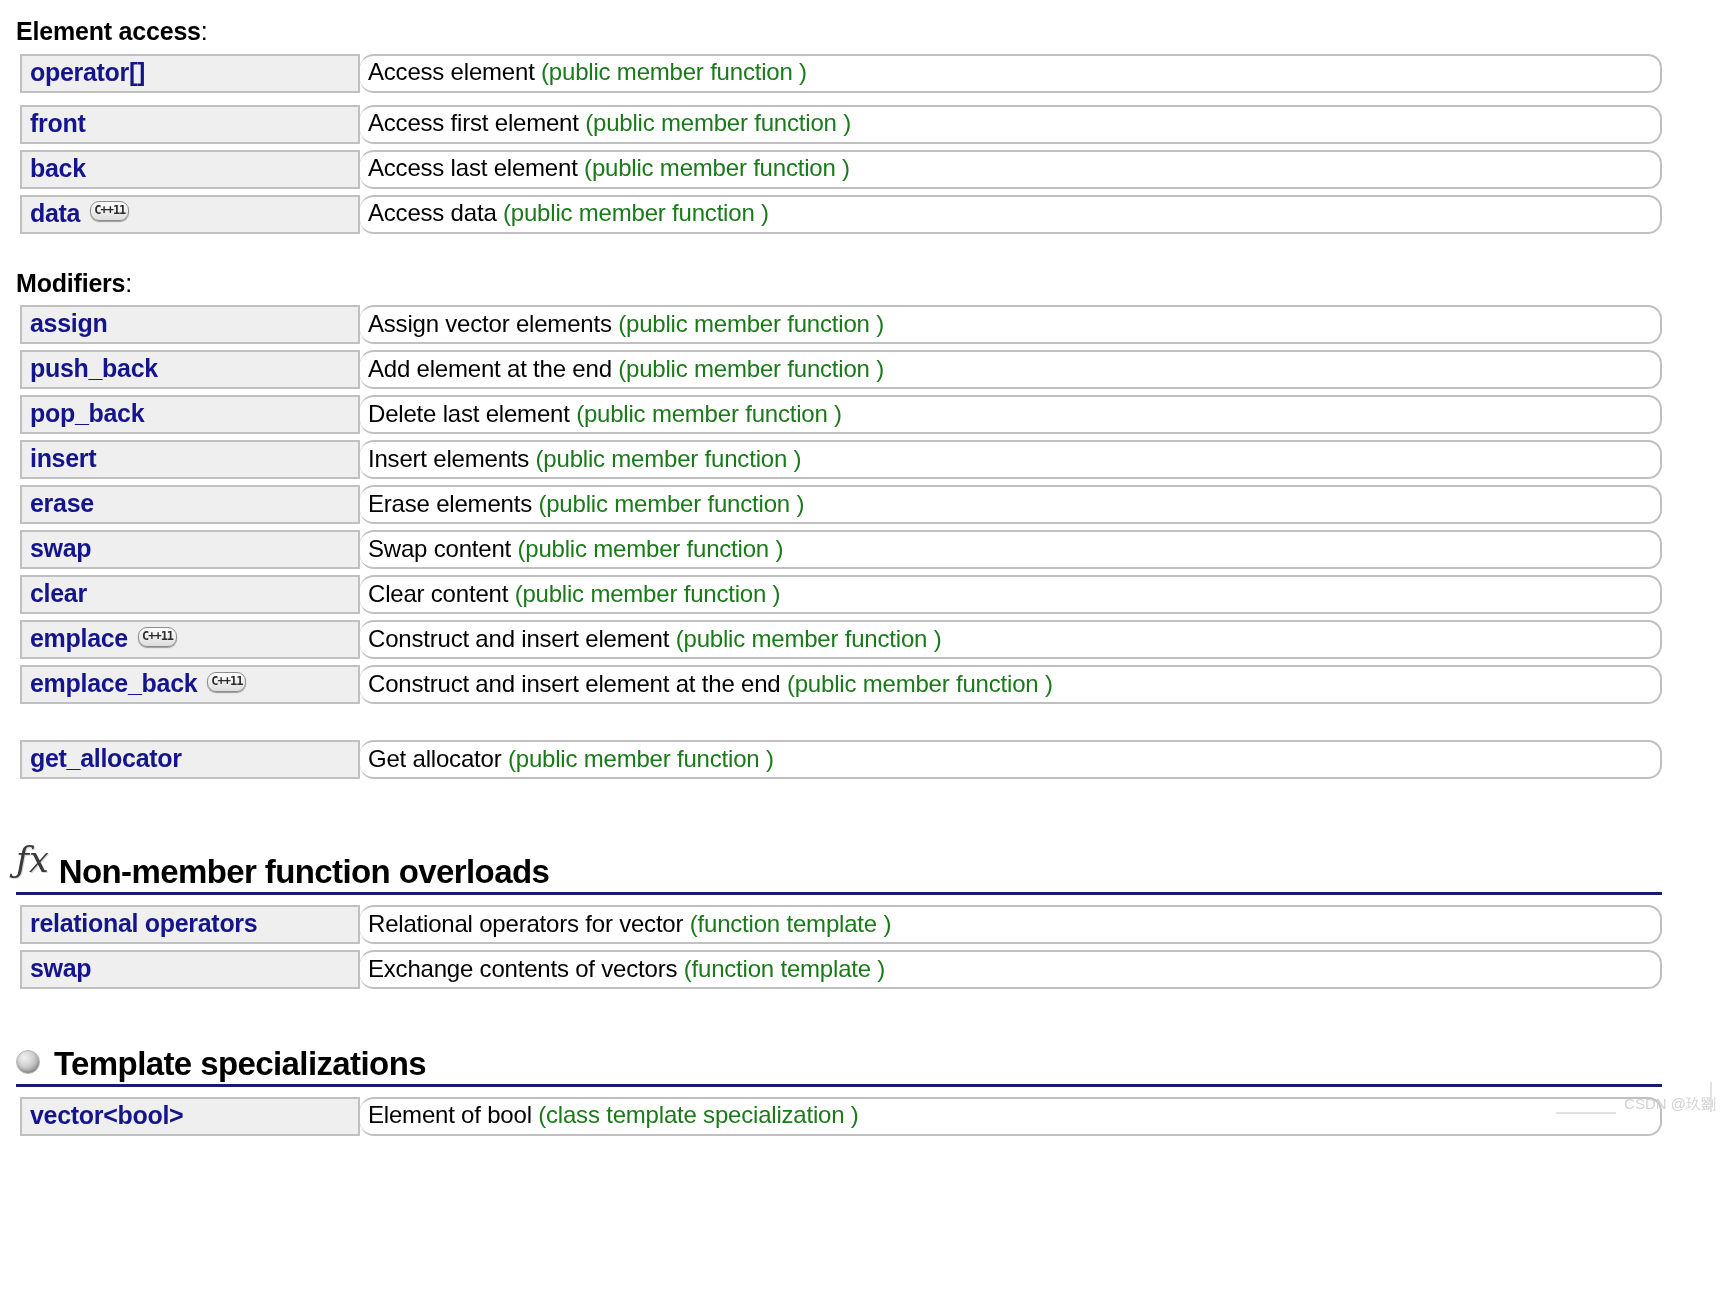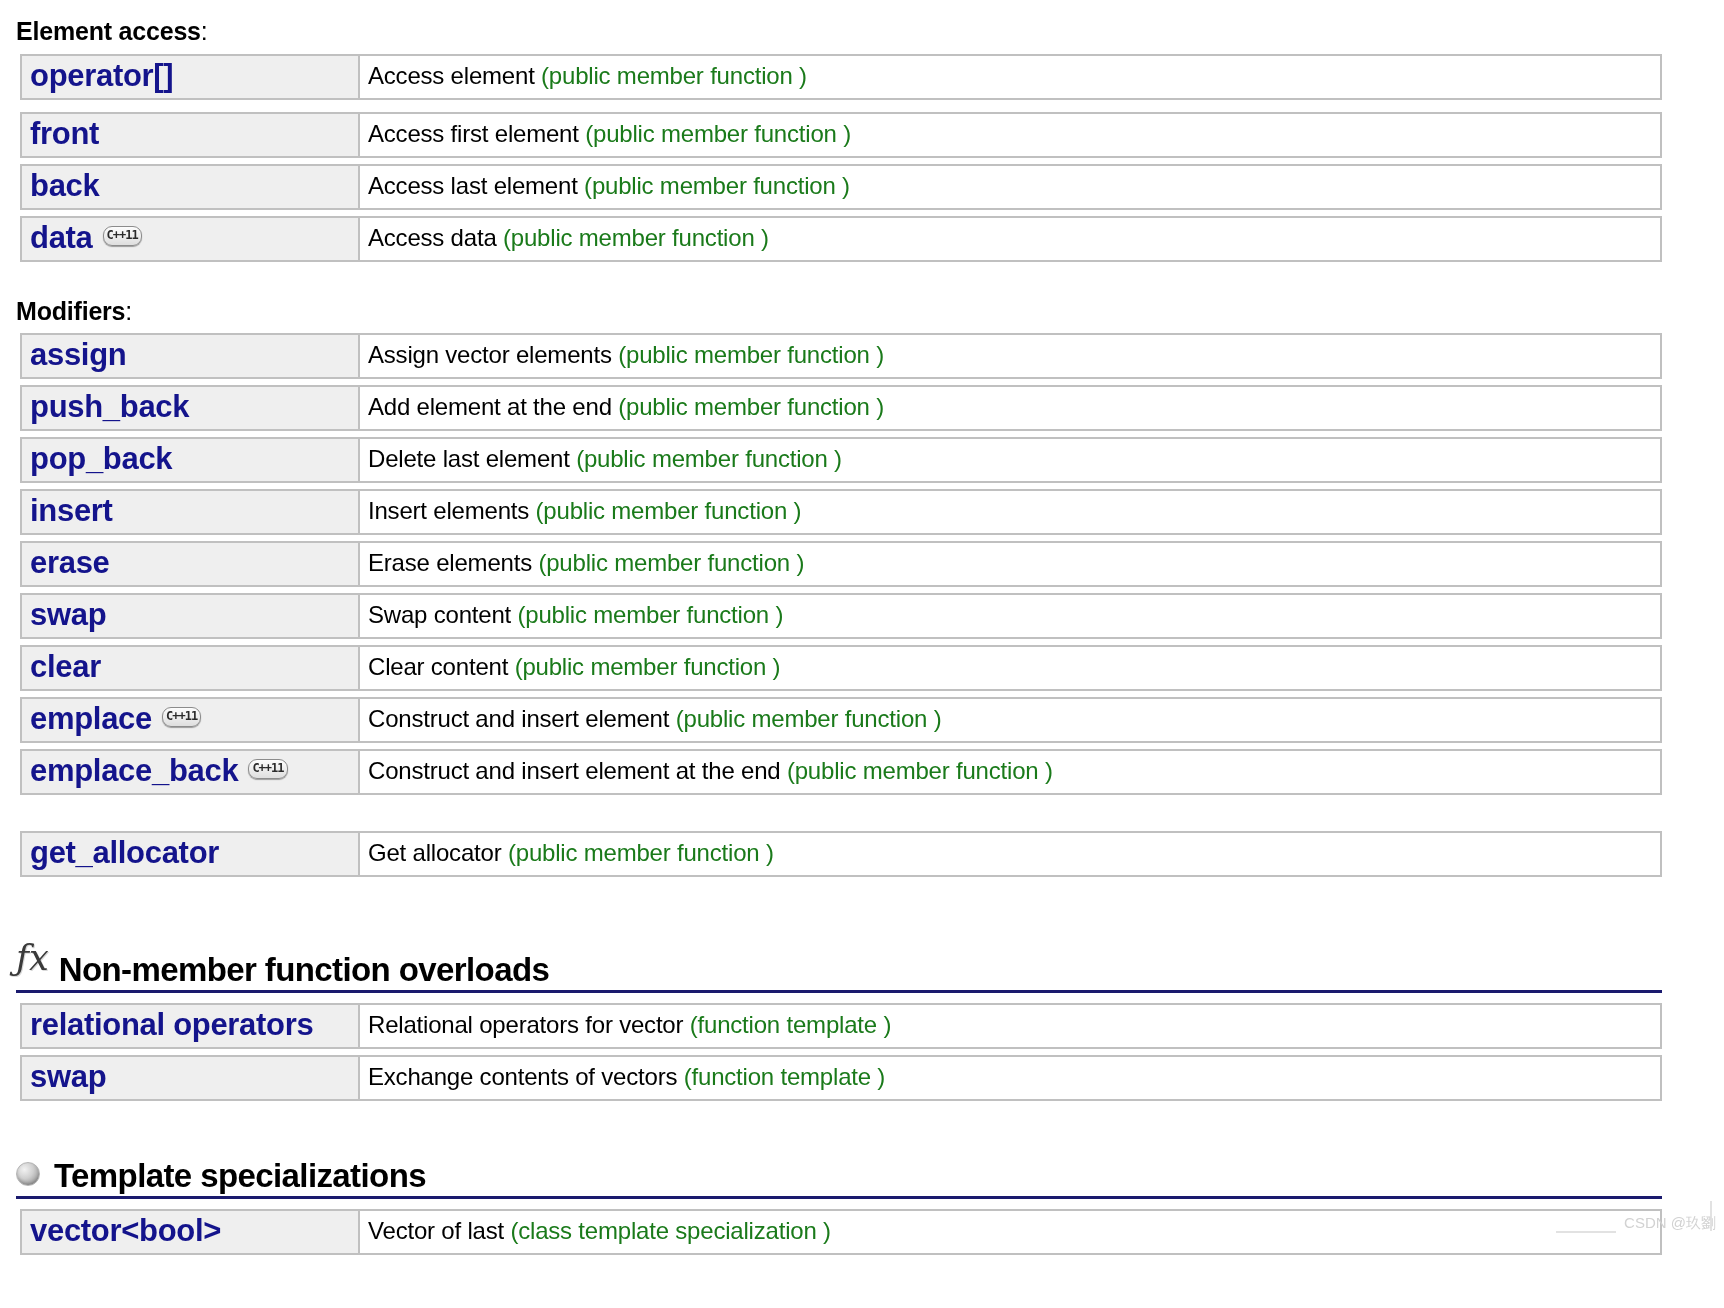--- a/index.html
+++ b/index.html
@@ -55,32 +55,33 @@
   .ref-table td.name-cell {
     width: 340px;
     background: #efefef;
     border-right-width: 2px;
     white-space: nowrap;
     overflow: hidden;
   }
   .ref-table td.desc-cell {
     background: #ffffff;
     border-left: none;
+    border-radius: 14px;
   }
   .row-gap td {
     border: none;
     height: 6px;
     padding: 0;
     background: transparent;
   }
 
   .fn-name {
     color: #14148c;
     font-weight: bold;
-    font-size: 31px;
+    font-size: 25px;
     letter-spacing: -0.3px;
     vertical-align: middle;
   }
   .desc {
     color: #000000;
     font-size: 24px;
     letter-spacing: -0.2px;
     white-space: nowrap;
   }
   .kind {
@@ -327,21 +328,21 @@
   <div>
     <div class="big-heading">
       <span class="icon-sphere"></span>
       <span class="heading-text">Template specializations</span>
     </div>
     <div style="height:10px"></div>
     <table class="ref-table">
         <tbody>
       <tr>
         <td class="name-cell"><span class="fn-name">vector&lt;bool&gt;</span></td>
-        <td class="desc-cell"><span class="desc">Vector of last </span><span class="desc kind">(class template specialization )</span></td>
+        <td class="desc-cell"><span class="desc">Element of bool </span><span class="desc kind">(class template specialization )</span></td>
       </tr>
     </tbody>
       </table>
   </div>
 
   <div class="wm-line"></div>
   <div class="wm-vline"></div>
   <div class="watermark">CSDN @玖劉</div>
 
 </div>

